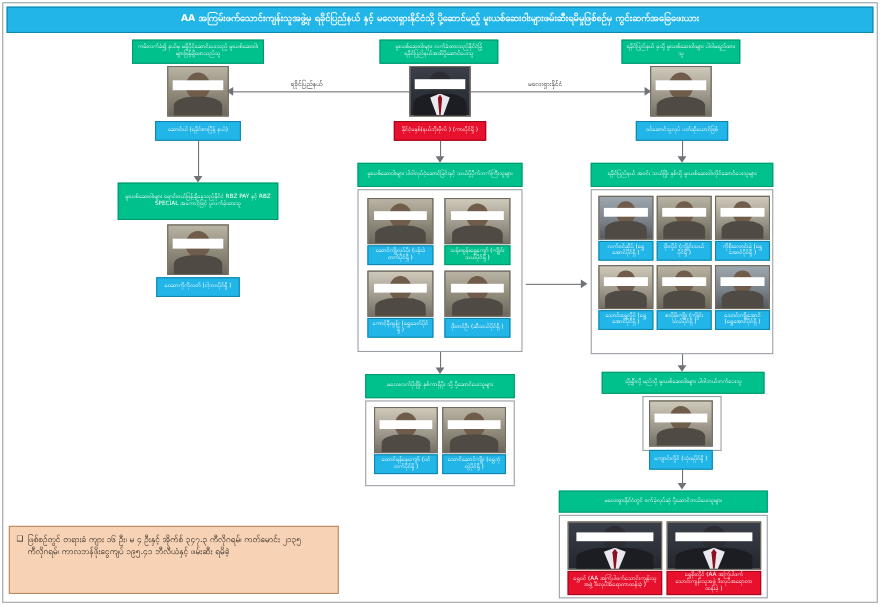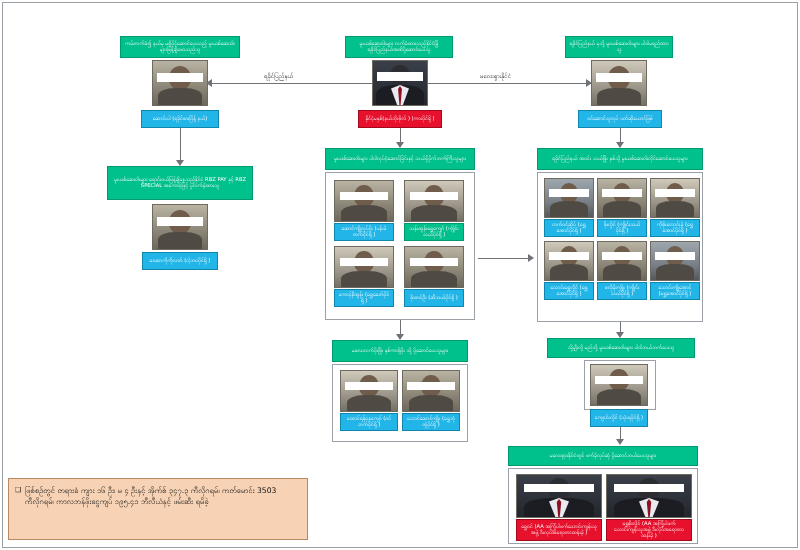--- a/index.html
+++ b/index.html
@@ -89,20 +89,21 @@
   }
   .note .bullet { position:absolute; left:6px; top:6px; font-size:7px; color:#111; }
 </style>
 </head>
 <body>
 
 <div id="stage">
 
   <div class="brd" style="left:2px; top:2px; width:796px; height:546px;"></div>
 
+  <div class="title-bar">AA အကြမ်းဖက်သောင်းကျန်းသူအဖွဲ့မှ ရခိုင်ပြည်နယ် နှင့် မလေးရှားနိုင်ငံသို့ ပို့ဆောင်မည့် မူးယစ်ဆေးဝါးများဖမ်းဆီးရမိမှုဖြစ်စဉ်မှ ကွင်းဆက်အခြေဖေးယား</div>
 
   <div class="gbox green" style="left:120px; top:36px; width:120px; height:22px;">ကမ်းလက်ခံ၍ နယ်မှ မရှိပိုင့်ဆောင်ပေးသည့် မူးယစ်ဆေးဝါးများဖြန့်ချိဖောသည်သူ</div>
 
   <div class="gbox green" style="left:345px; top:36px; width:108px; height:22px;">မူးယစ်ဆေးဝါးများ လက်ခံထားသည့်နိုင်ငံခြံ့ ရခိုင်ပြည်နယ်အထိပို့ဆောင်ပေးသူ</div>
 
   <div class="gbox green" style="left:565px; top:36px; width:108px; height:22px;">ရခိုင်ပြည်နယ် မှသို့ မူးယစ်ဆေးဝါးများ ပါဝါမရည်ထားသူ</div>
 
   <div class="photo ph-a" style="left:152px; top:60px; width:56px; height:46px;">
     <div class="bg"></div>
     <div class="head" style="top:5px; width:22px; height:24px;"></div>
@@ -311,16 +312,16 @@
     <div class="head" style="top:3px; width:22px; height:22px;"></div>
     <div class="body" style="top:23px; width:70px; height:22px;"></div>
     <div class="shirt" style="top:23px; width:20px; height:20px;"></div>
     <div class="tie" style="top:24px; width:8px; height:19px;"></div>
     <div class="bar" style="top:9px;"></div>
   </div>
   <div class="gbox red" style="left:606px; top:519px; width:86px; height:22px;">ရွှေစိုးလှိုင် (AA အကြံ့ပါဖက်သောင်းကျန်းသူအဖွဲ့ ဒီးလုပ်အရောတာထန်းခဲ့ )</div>
 
   <div class="note">
     <span class="bullet">❑</span>
-    <span>ဖြစ်စဉ်တွင် တရားခံ ကျား ၁၆ ဦး၊ မ ၄ ဦးနှင့် အိုက်စ် ၃၄၇.၃ ကီလိုဂရမ်၊ ကတ်မောင်း 3503 ကီလိုဂရမ်၊ ကာလဘန်ဖိုးငွေကျပ် ၁၉၅.၄၁ ဘီလီယံနှင့် ဖမ်းဆီး ရမိခဲ့</span>
+    <span>ဖြစ်စဉ်တွင် တရားခံ ကျား ၁၆ ဦး၊ မ ၄ ဦးနှင့် အိုက်စ် ၃၄၇.၃ ကီလိုဂရမ်၊ ကတ်မောင်း ၂၁၃၅ ကီလိုဂရမ်၊ ကာလဘန်ဖိုးငွေကျပ် ၁၉၅.၄၁ ဘီလီယံနှင့် ဖမ်းဆီး ရမိခဲ့</span>
   </div>
 
 </div>
 
 </body></html>

